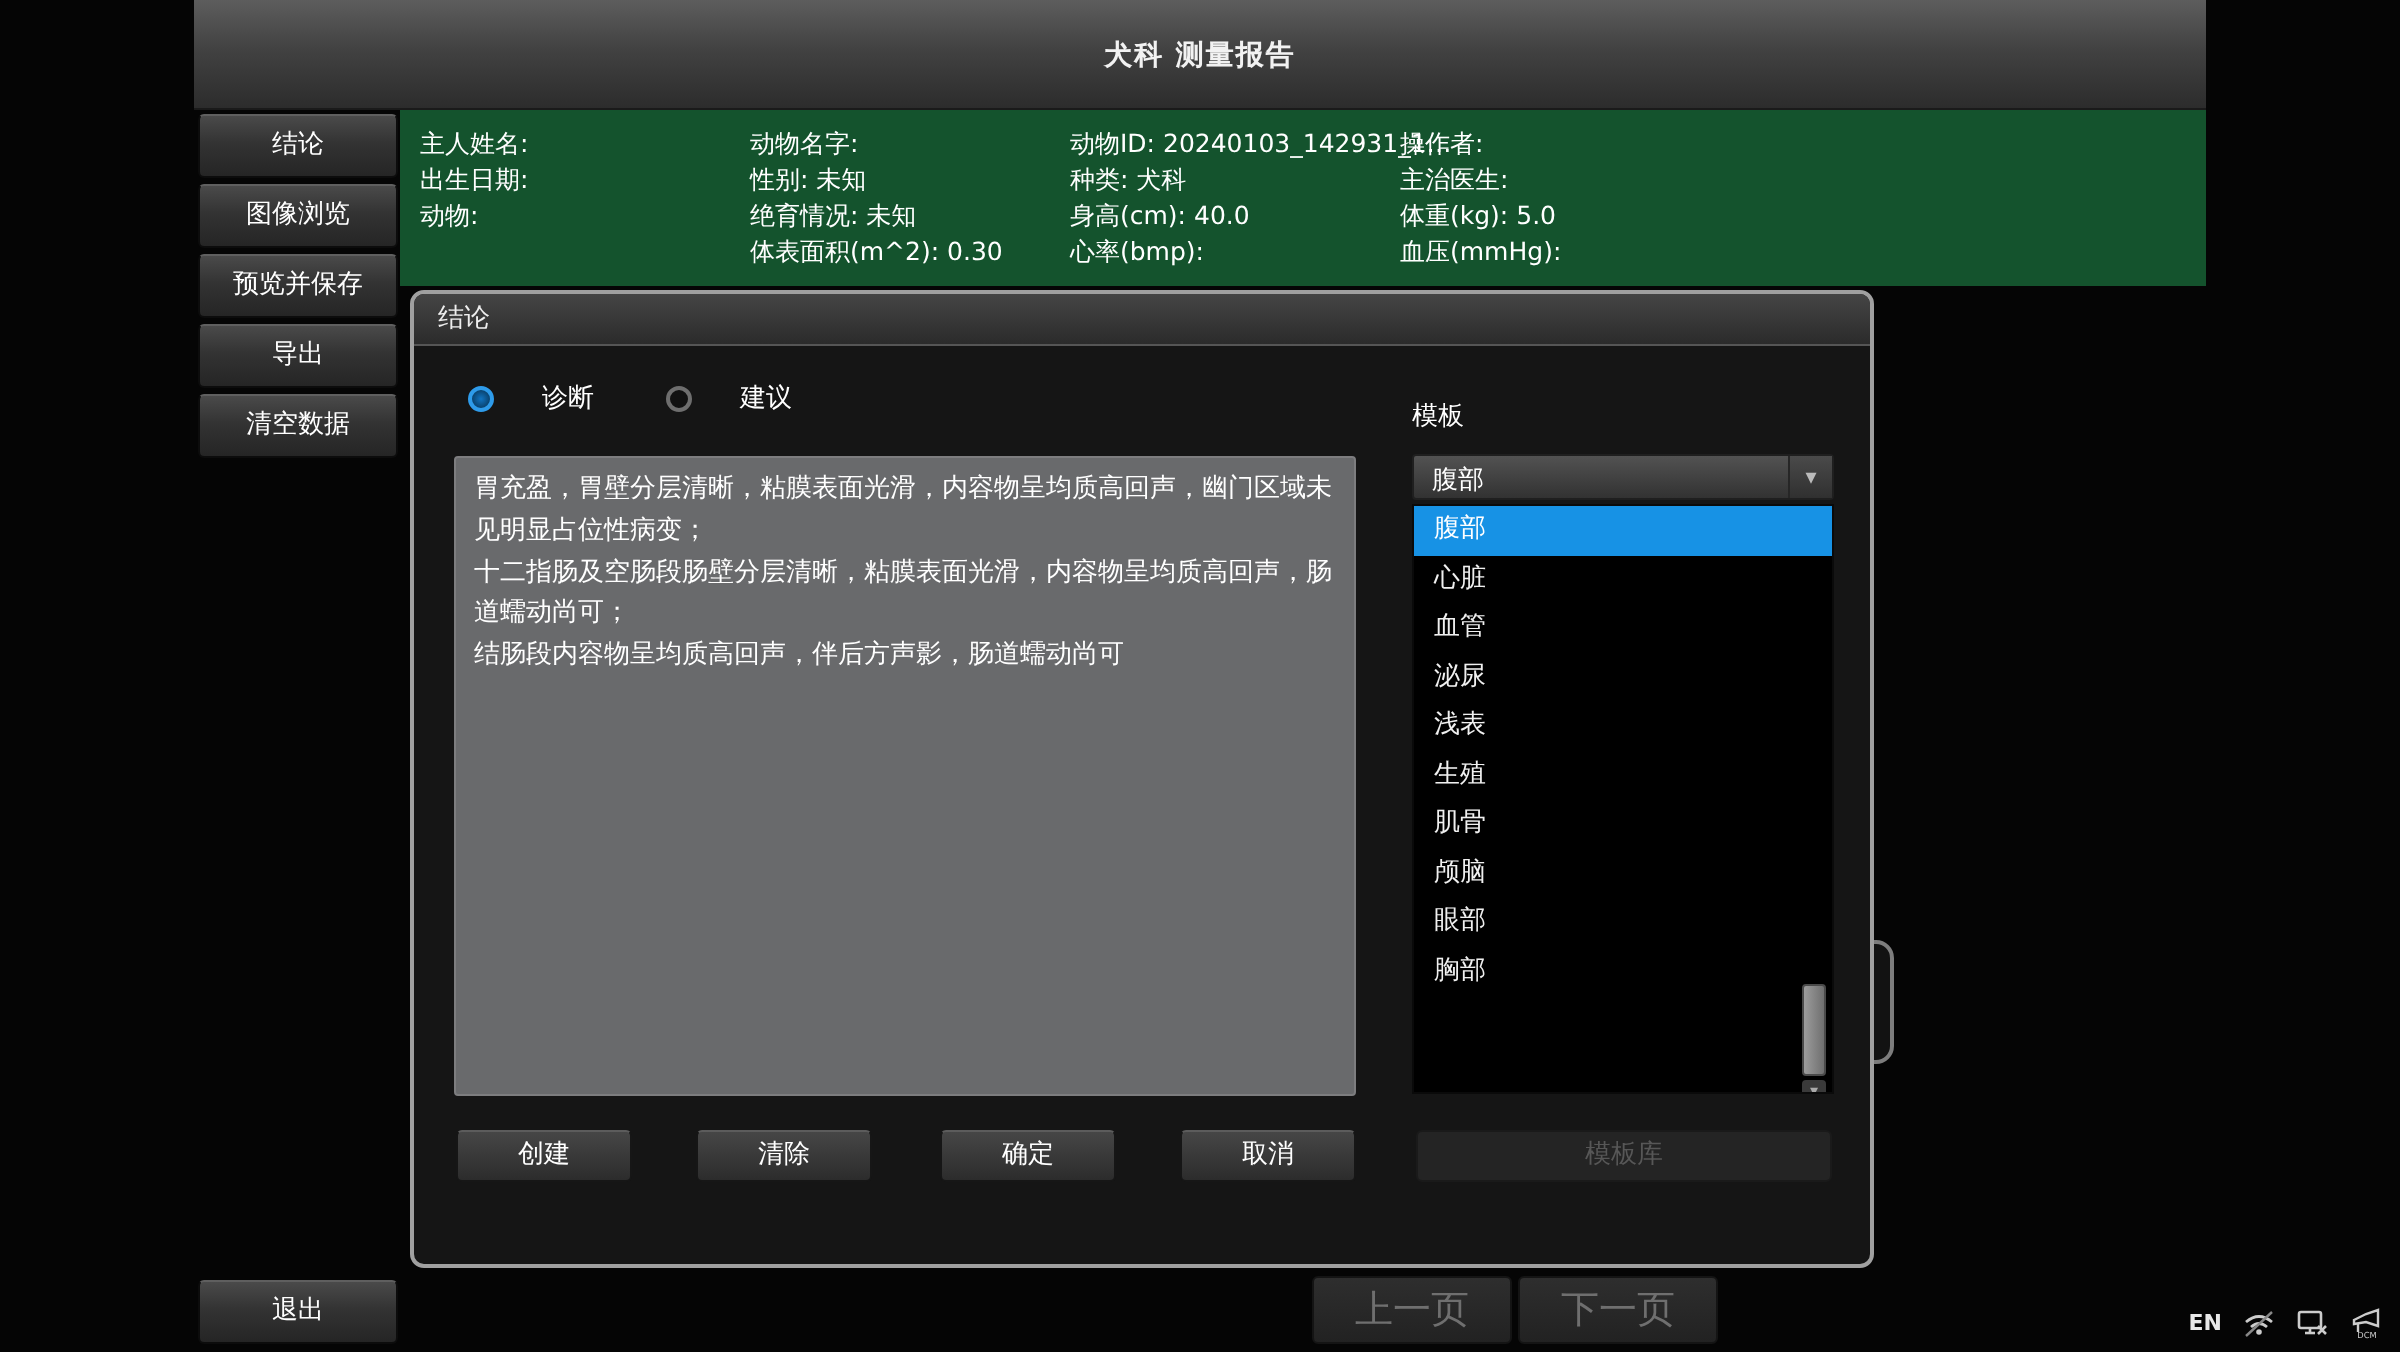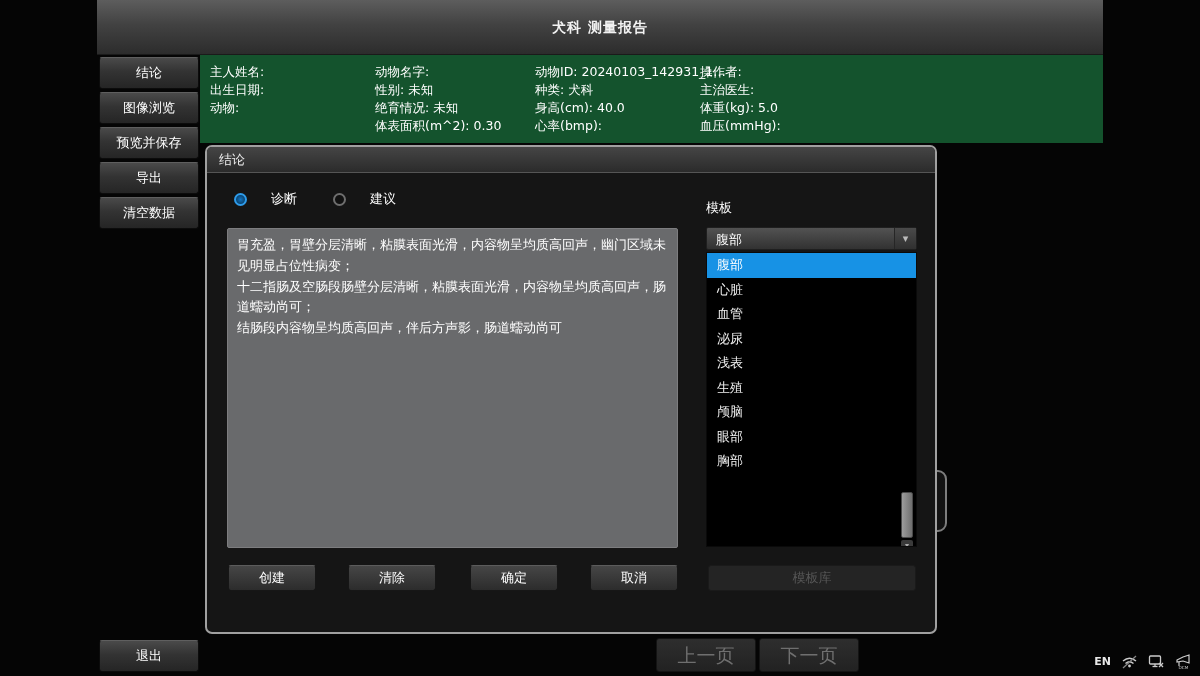--- a/index.html
+++ b/index.html
@@ -162,20 +162,21 @@
       <span class="cbtn">▾</span>
     </div>
 
     <div class="listbox">
       <div class="list-item selected">腹部</div>
       <div class="list-item">心脏</div>
       <div class="list-item">血管</div>
       <div class="list-item">泌尿</div>
       <div class="list-item">浅表</div>
       <div class="list-item">生殖</div>
+      <div class="list-item">肌骨</div>
       <div class="list-item">颅脑</div>
       <div class="list-item">眼部</div>
       <div class="list-item">胸部</div>
       <div class="vscroll">
         <div class="vthumb"></div>
         <div class="varrow">▾</div>
       </div>
     </div>
 
     <div class="dlg-btn" style="left:21px">创建</div>

